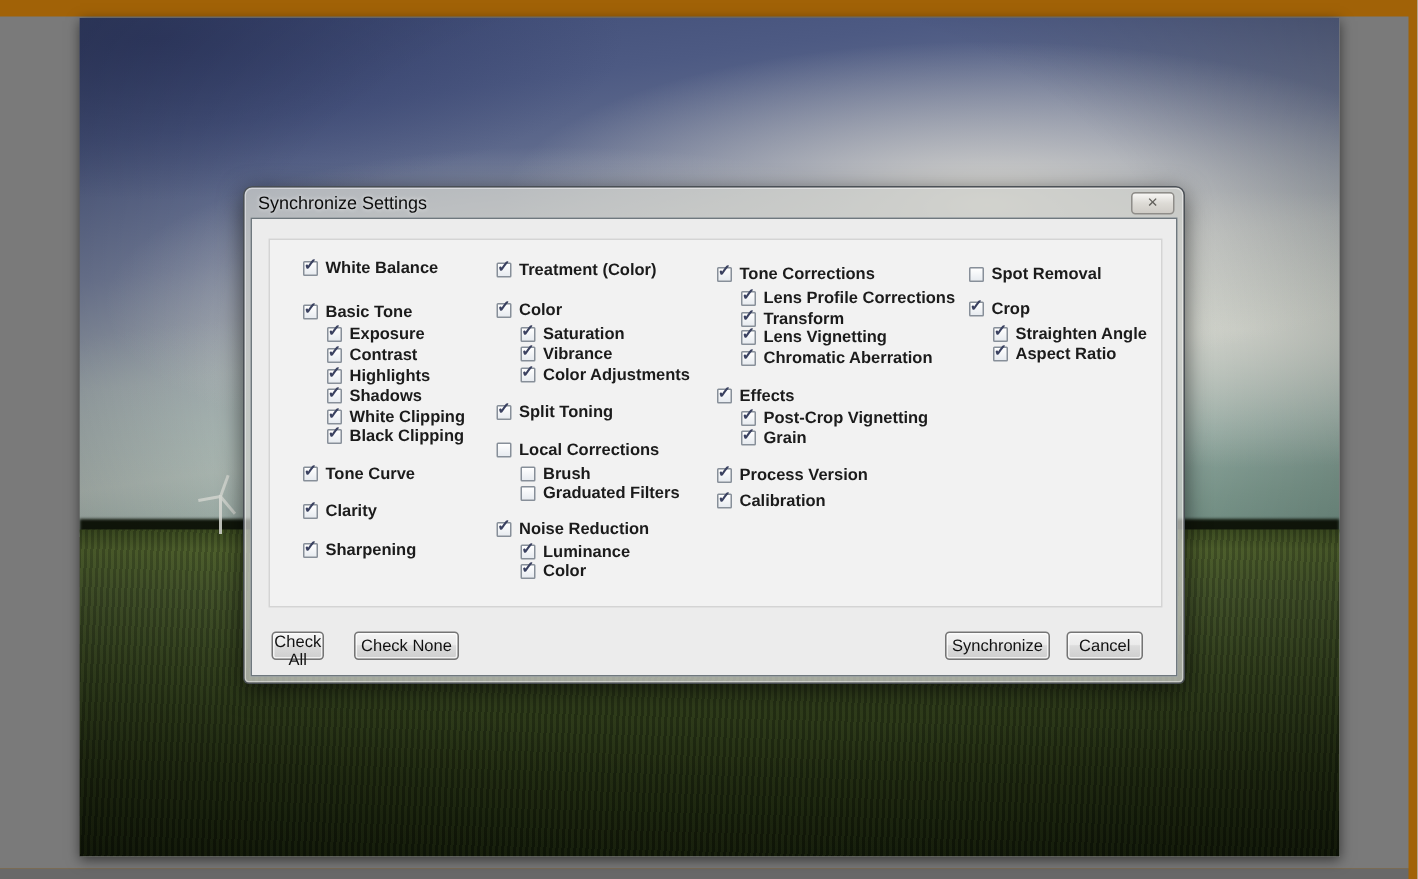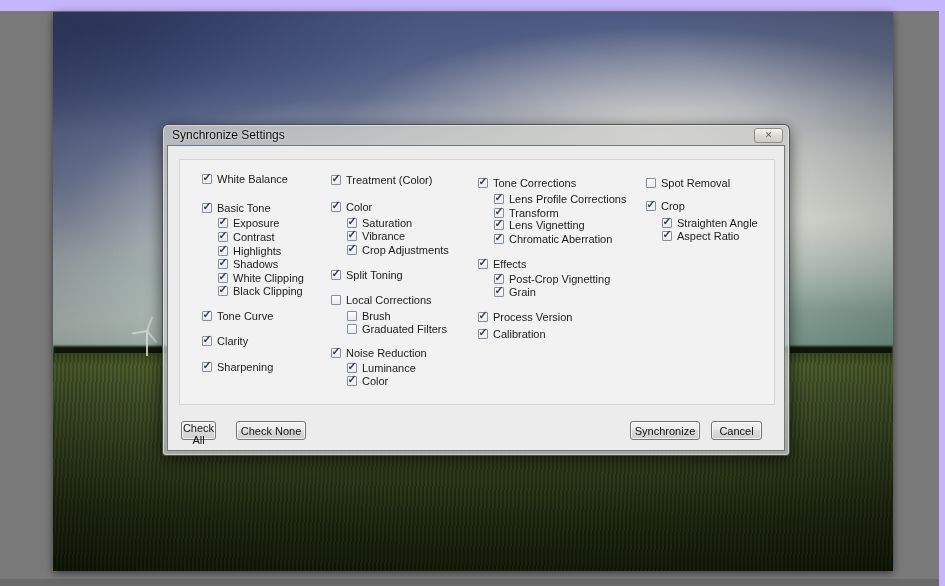--- a/index.html
+++ b/index.html
@@ -1,17 +1,17 @@
 <!DOCTYPE html>
 <html><head>
 <meta charset="utf-8">
 <style>
   html,body{margin:0;padding:0;}
   body{width:945px;height:586px;overflow:hidden;font-family:"Liberation Sans",sans-serif;}
-  #frame{position:relative;width:945px;height:586px;background:#c4b5fd;}
+  #frame{position:relative;width:945px;height:586px;background:#a16207;}
   #mat{position:absolute;left:0;top:11px;width:939px;height:568px;background:#7a7a7a;}
   #bottom-strip{position:absolute;left:0;top:579px;width:939px;height:7px;background:#696969;}
   
   #photo{position:absolute;left:53px;top:12px;width:840px;height:559px;overflow:hidden;box-shadow:0 2px 8px rgba(0,0,0,0.55);}
   #sky{position:absolute;left:0;top:0;width:100%;height:346px;
     background:
       radial-gradient(ellipse 60% 50% at 6% 4%, rgba(50,61,104,0.95), rgba(50,61,104,0) 62%),
       radial-gradient(ellipse 55% 45% at 72% 36%, rgba(223,221,213,0.95), rgba(223,221,213,0) 70%),
       radial-gradient(ellipse 50% 42% at 38% 55%, rgba(206,206,198,0.85), rgba(206,206,198,0) 72%),
       radial-gradient(ellipse 62% 38% at 92% 60%, rgba(212,214,206,0.85), rgba(212,214,206,0) 70%),
@@ -36,21 +36,21 @@
   #close-btn{position:absolute;top:3px;right:6px;width:29px;height:15px;box-sizing:border-box;
     border:1px solid #8f8d89;border-radius:3px;background:linear-gradient(#f7f6f4,#dddbd6 50%,#cfccc6);
     display:flex;align-items:center;justify-content:center;cursor:pointer;padding:0;}
   #close-glyph{font-size:9px;line-height:9px;color:#62605c;}
   #client{position:absolute;left:4px;right:4px;top:20px;bottom:4px;background:#ececec;border:1px solid #6f787e;box-sizing:border-box;}
   #panel{position:absolute;left:11px;top:13px;width:596px;height:246px;background:#f2f2f2;border:1px solid #d4d4d4;box-sizing:border-box;}
   .cb-row{position:absolute;display:flex;align-items:center;gap:5px;height:13px;cursor:default;}
   .cb-box{width:10px;height:10px;box-sizing:border-box;border:1px solid #878f99;border-radius:1px;
     background:linear-gradient(#ffffff,#e7ebf0);display:flex;align-items:center;justify-content:center;flex:none;}
   .cb-mark{font-size:11px;line-height:9px;color:#3a4160;font-weight:bold;margin-top:-2px;}
-  .cb-label{font-size:11px;color:#1b1b1b;white-space:nowrap;}
+  .cb-label{font-size:11px;color:#1b1b1b;white-space:nowrap;font-weight:bold;}
   .win-btn{position:absolute;height:19px;box-sizing:border-box;border:1px solid #757575;border-radius:3px;
     background:linear-gradient(#f3f3f3,#ebebeb 45%,#dcdcdc 50%,#cecece);
     font-family:"Liberation Sans",sans-serif;font-size:11px;color:#111;padding:0;
     box-shadow:inset 0 0 0 1px rgba(255,255,255,0.7);cursor:pointer;}
 </style>
 </head>
 <body>
 
 <div id="frame">
   <div id="mat"></div>
@@ -166,21 +166,21 @@
       <div class="cb-row" style="left:179px;top:83px">
           <span class="cb-box">
             <span class="cb-mark">✓</span>
           </span>
           <span class="cb-label">Vibrance</span>
         </div>
       <div class="cb-row" style="left:179px;top:97px">
           <span class="cb-box">
             <span class="cb-mark">✓</span>
           </span>
-          <span class="cb-label">Crop Adjustments</span>
+          <span class="cb-label">Color Adjustments</span>
         </div>
       <div class="cb-row" style="left:163px;top:122px">
           <span class="cb-box">
             <span class="cb-mark">✓</span>
           </span>
           <span class="cb-label">Split Toning</span>
         </div>
       <div class="cb-row" style="left:163px;top:147px">
           <span class="cb-box">
             <span class="cb-mark"></span>

